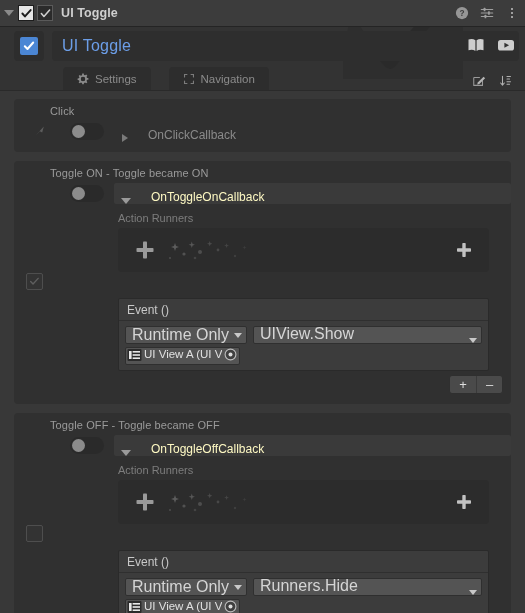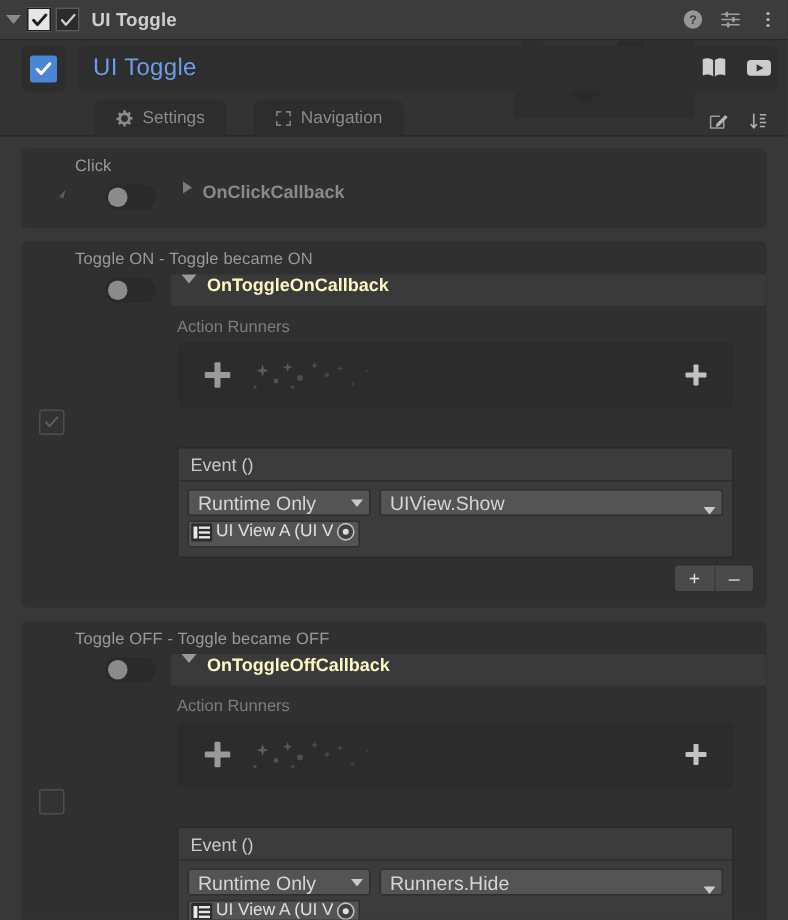--- a/index.html
+++ b/index.html
@@ -195,24 +195,23 @@
   .switch .knob {
     width: 13px; height: 13px;
     border-radius: 50%;
     background: #8b8b8b;
   }
 
   .cb-row {
     flex: 1;
     height: 21px;
     display: flex;
-    align-items: flex-start;
-    gap: 7px;
+    align-items: flex-end;
+    gap: 20px;
     padding-left: 6px;
-    font-weight: bold;
   }
   .cb-row.expanded { background: #3a3a3a; border-radius: 2px; }
   .tri-right {
     width: 0; height: 0;
     border-top: 4.5px solid transparent;
     border-bottom: 4.5px solid transparent;
     border-left: 6px solid #7a7a7a;
     margin-left: 2px;
   }
   .tri-down {
@@ -280,21 +279,21 @@
   }
   .dd {
     height: 18px;
     background: #545454;
     border: 1px solid #2f2f2f;
     border-radius: 2px;
     display: flex;
     align-items: center;
     padding: 0 4px 0 6px;
     color: #d5d5d5;
-    font-size: 13px;
+    font-size: 16px;
     position: relative;
   }
   .dd.small { width: 122px; }
   .dd.large { flex: 1; align-items: flex-end; }
   .dd-arrow {
     margin-left: auto;
     width: 0; height: 0;
     border-left: 4px solid transparent;
     border-right: 4px solid transparent;
     border-top: 5px solid #c9c9c9;

